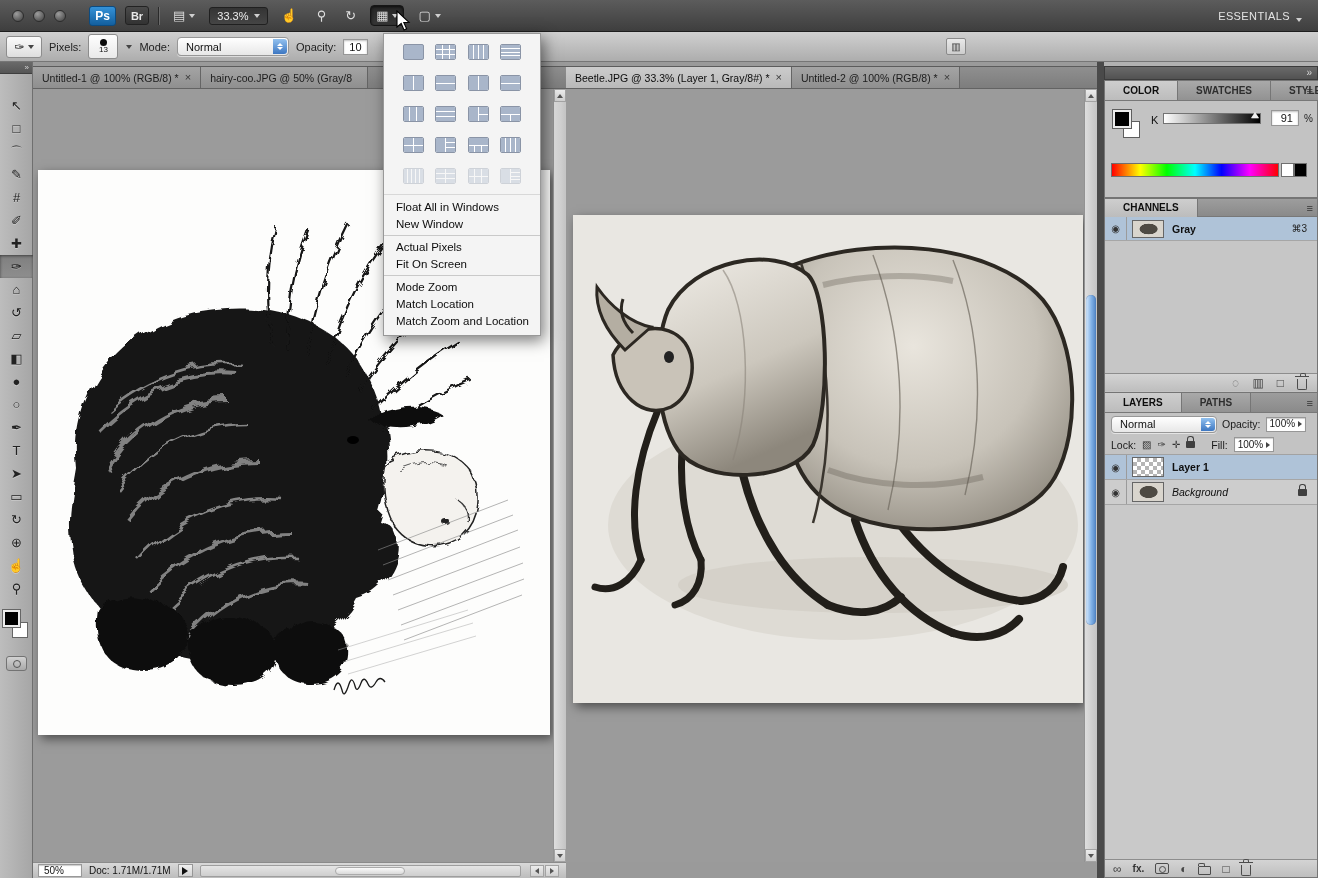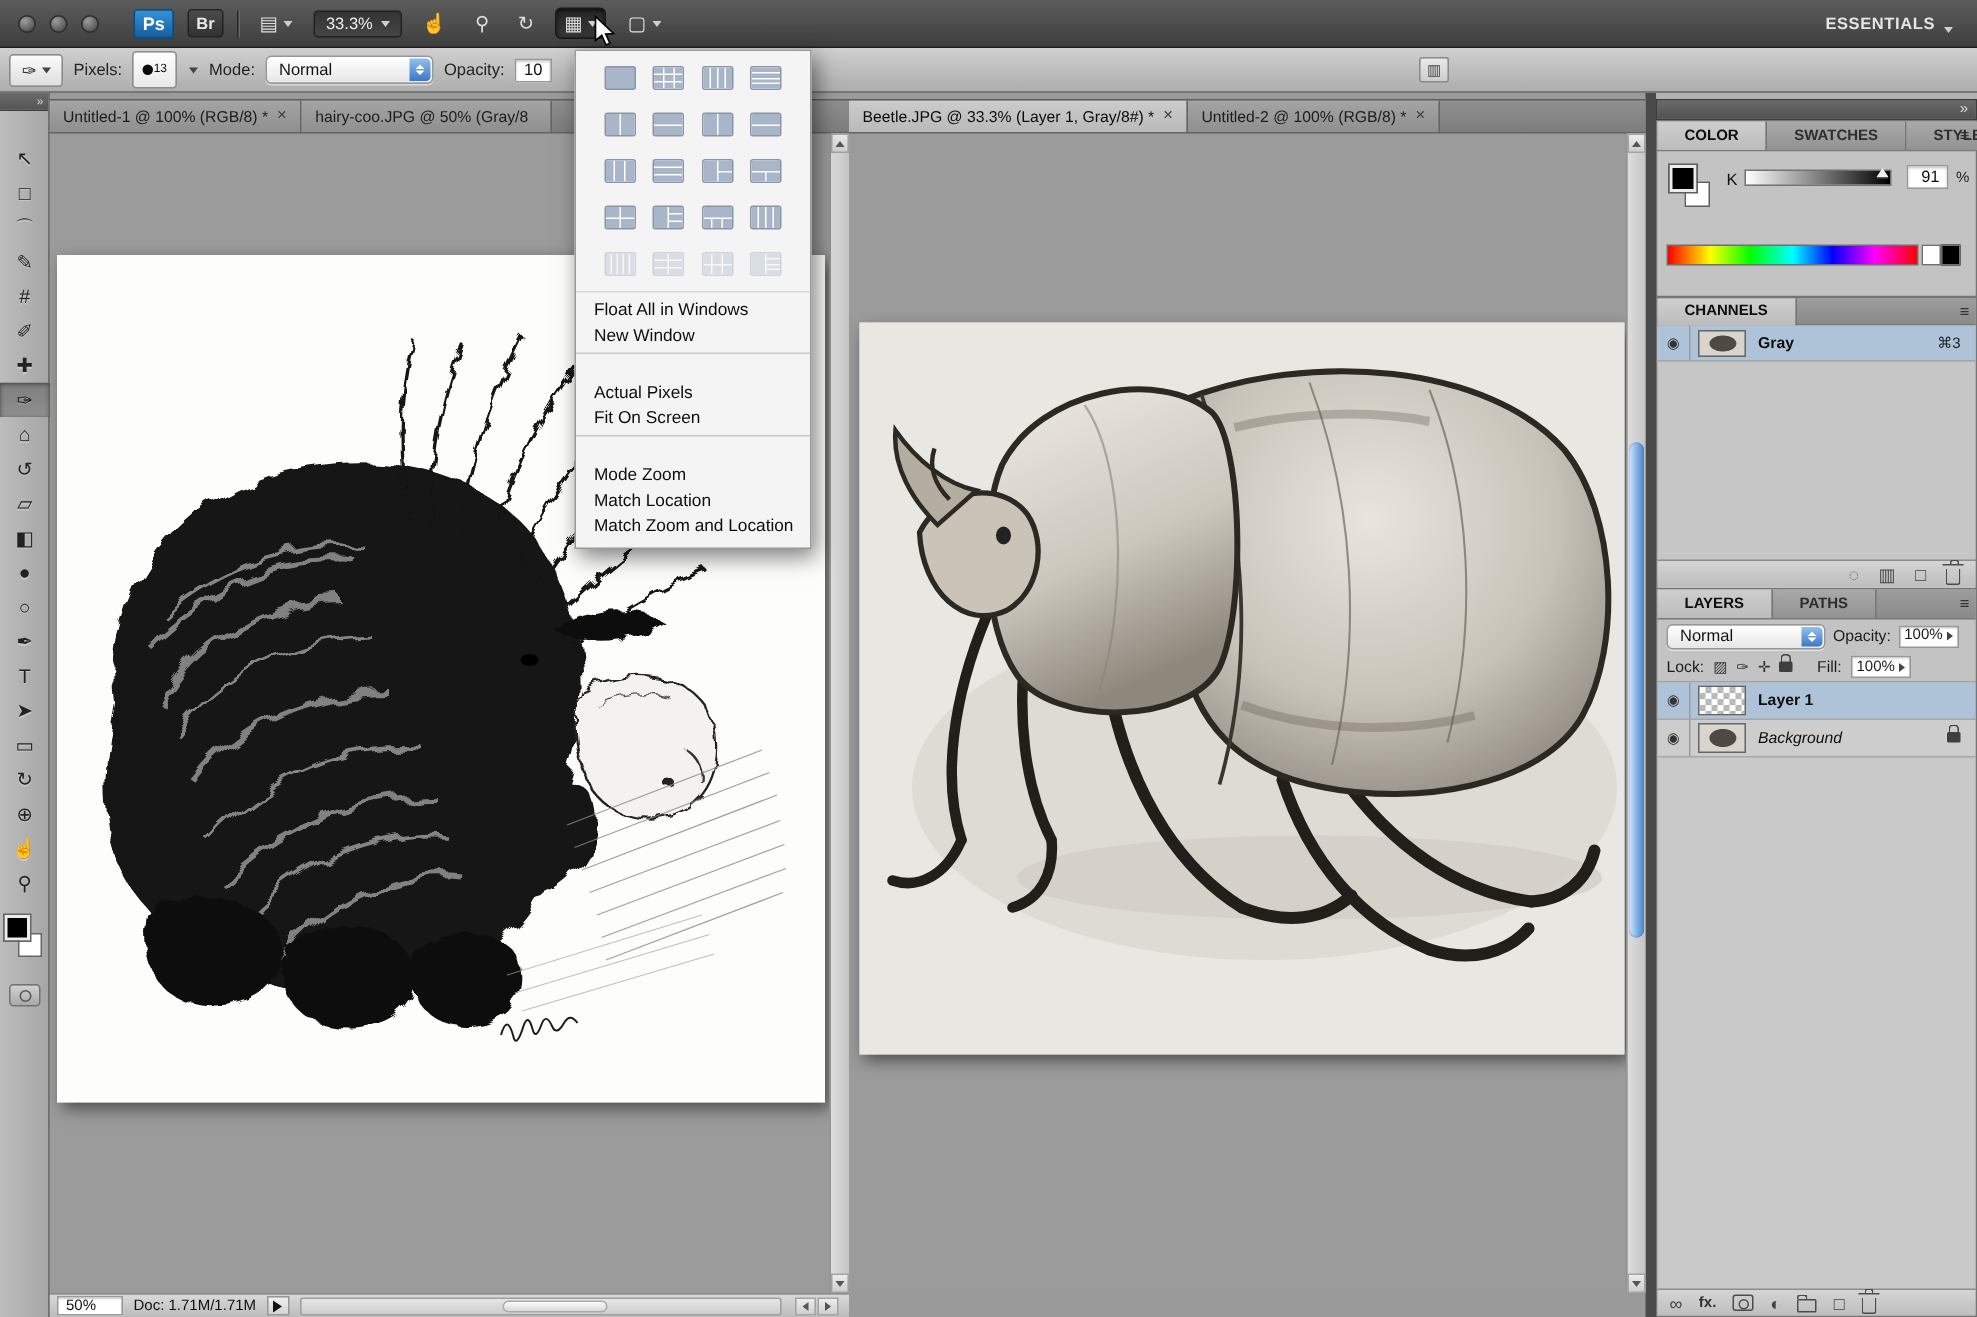--- a/index.html
+++ b/index.html
@@ -10,27 +10,27 @@
 .app-bar{position:absolute;left:0;top:0;width:1318px;height:32px;background:linear-gradient(#5c5c5c,#3e3e3e);border-bottom:1px solid #1e1e1e;display:flex;align-items:center;gap:9px;padding:0 12px;color:#ddd;z-index:5}
 .light{width:12px;height:12px;border-radius:50%;background:radial-gradient(circle at 35% 30%,#9d9d9d,#555 75%);border:1px solid #2c2c2c}
 .ps-badge{width:27px;height:20px;background:linear-gradient(#3492d8,#135f9e);border:1px solid #0c4b80;border-radius:3px;color:#fff;font-weight:bold;font-size:12px;display:flex;align-items:center;justify-content:center;margin-left:14px}
 .br-badge{width:24px;height:19px;background:linear-gradient(#4b4b4b,#323232);border:1px solid #222;border-radius:3px;color:#e8e8e8;font-weight:bold;font-size:11px;display:flex;align-items:center;justify-content:center}
 .vsep{width:1px;height:18px;background:#2a2a2a;box-shadow:1px 0 0 #6a6a6a}
 .bar-btn{display:flex;align-items:center;gap:4px;color:#ddd;font-size:13px;padding:3px 5px;border-radius:4px}
 .bar-btn .g{font-size:13px;line-height:1}
 .bar-btn.pressed{background:linear-gradient(#262626,#373737);border:1px solid #161616;box-shadow:inset 0 1px 3px rgba(0,0,0,.7)}
 .caret{width:0;height:0;border-left:3.5px solid transparent;border-right:3.5px solid transparent;border-top:4px solid #cfcfcf;display:inline-block}
 .zoom-field{background:linear-gradient(#343434,#454545);border:1px solid #202020;border-radius:3px;padding:2px 7px;color:#ececec;font-size:11px;display:flex;gap:5px;align-items:center}
-.workspace{margin-left:auto;font-weight:bold;font-size:11px;letter-spacing:.4px;color:#e4e4e4;display:flex;align-items:flex-end;gap:6px;padding-right:4px}
+.workspace{margin-left:auto;font-weight:normal;font-size:11px;letter-spacing:.4px;color:#e4e4e4;display:flex;align-items:flex-end;gap:6px;padding-right:4px}
 
 
 .options-bar{position:absolute;left:0;top:32px;width:1318px;height:30px;background:linear-gradient(#d0d0d0,#adadad);border-bottom:1px solid #767676;display:flex;align-items:center;gap:7px;padding:0 6px;font-size:11px;color:#222;z-index:4}
 .tool-preset{width:36px;height:22px;background:linear-gradient(#fbfbfb,#dedede);border:1px solid #8d8d8d;border-radius:3px;display:flex;align-items:center;justify-content:center;gap:3px;font-size:12px}
 .tool-preset .caret{border-top-color:#444}
-.brush-preview{width:30px;height:25px;background:linear-gradient(#fefefe,#e9e9e9);border:1px solid #8d8d8d;border-radius:3px;display:flex;flex-direction:row;align-items:center;justify-content:center;font-size:8px;line-height:1.1;color:#111}
+.brush-preview{width:30px;height:25px;background:linear-gradient(#fefefe,#e9e9e9);border:1px solid #8d8d8d;border-radius:3px;display:flex;flex-direction:column;align-items:center;justify-content:center;font-size:8px;line-height:1.1;color:#111}
 .dot{width:7px;height:7px;border-radius:50%;background:#0c0c0c}
 .mini-caret{width:0;height:0;border-left:3px solid transparent;border-right:3px solid transparent;border-top:4px solid #444;display:inline-block;margin-left:1px}
 .mac-select{height:19px;background:linear-gradient(#ffffff,#e7e7e7);border:1px solid #979797;border-radius:4px;display:flex;align-items:center;padding:0 20px 0 8px;position:relative;min-width:112px;font-size:11px;color:#111;box-shadow:0 1px 0 rgba(255,255,255,.55)}
 .mac-select .stepper{position:absolute;right:1px;top:1px;bottom:1px;width:14px;border-radius:0 3px 3px 0;background:linear-gradient(#92c1ef,#3d77c2);display:flex;flex-direction:column;align-items:center;justify-content:center;gap:1px}
 .mac-select .stepper i{width:0;height:0;border-left:3px solid transparent;border-right:3px solid transparent;display:block}
 .mac-select .stepper .up{border-bottom:3.5px solid #fff}
 .mac-select .stepper .dn{border-top:3.5px solid #fff}
 .inset-field{background:#fff;border:1px solid #979797;box-shadow:inset 0 1px 2px rgba(0,0,0,.25);padding:1px 5px;font-size:11px;color:#111}
 .toggle-panel{position:absolute;left:946px;top:6px;width:20px;height:17px;background:linear-gradient(#e9e9e9,#cdcdcd);border:1px solid #8b8b8b;border-radius:2px;display:flex;align-items:center;justify-content:center;font-size:10px;color:#444}
 
@@ -127,21 +127,21 @@
 .fx-text{font-size:10px;font-weight:bold;color:#333;}
 
 
 .menu{position:absolute;left:383px;top:33px;width:158px;background:#f4f4f4;border:1px solid #989898;box-shadow:3px 5px 14px rgba(0,0,0,.5);z-index:50;padding-bottom:5px}
 .menu-grid{display:grid;grid-template-columns:repeat(4,1fr);row-gap:15px;padding:10px 13px 10px;justify-items:center;border-bottom:1px solid #d8d8d8;margin-bottom:4px}
 .arr-icon{width:21px;height:16px;border:1px solid #8a94a6;background:#fff;display:grid;gap:1px;border-radius:2px;overflow:hidden}
 .arr-icon .c{background:#a9b6ca}
 .arr-icon.fill{background:#a9b6ca}
 .arr-icon.disabled{opacity:.35}
 .menu-item{height:17px;line-height:17px;padding:0 12px;font-size:11.5px;color:#0d0d0d;white-space:nowrap}
-.menu-item.sep_after{border-bottom:1px solid #c9c9c9;padding-bottom:2px;height:20px;margin-bottom:18px}
+.menu-item.sep_after{border-bottom:1px solid #c9c9c9;padding-bottom:2px;height:20px;margin-bottom:3px}
 
 .cursor{position:absolute;left:396px;top:10px;z-index:99}
 </style>
 </head>
 <body>
 
 <div id="stage">
 
   <div class="app-bar">
     <span class="light"></span>

